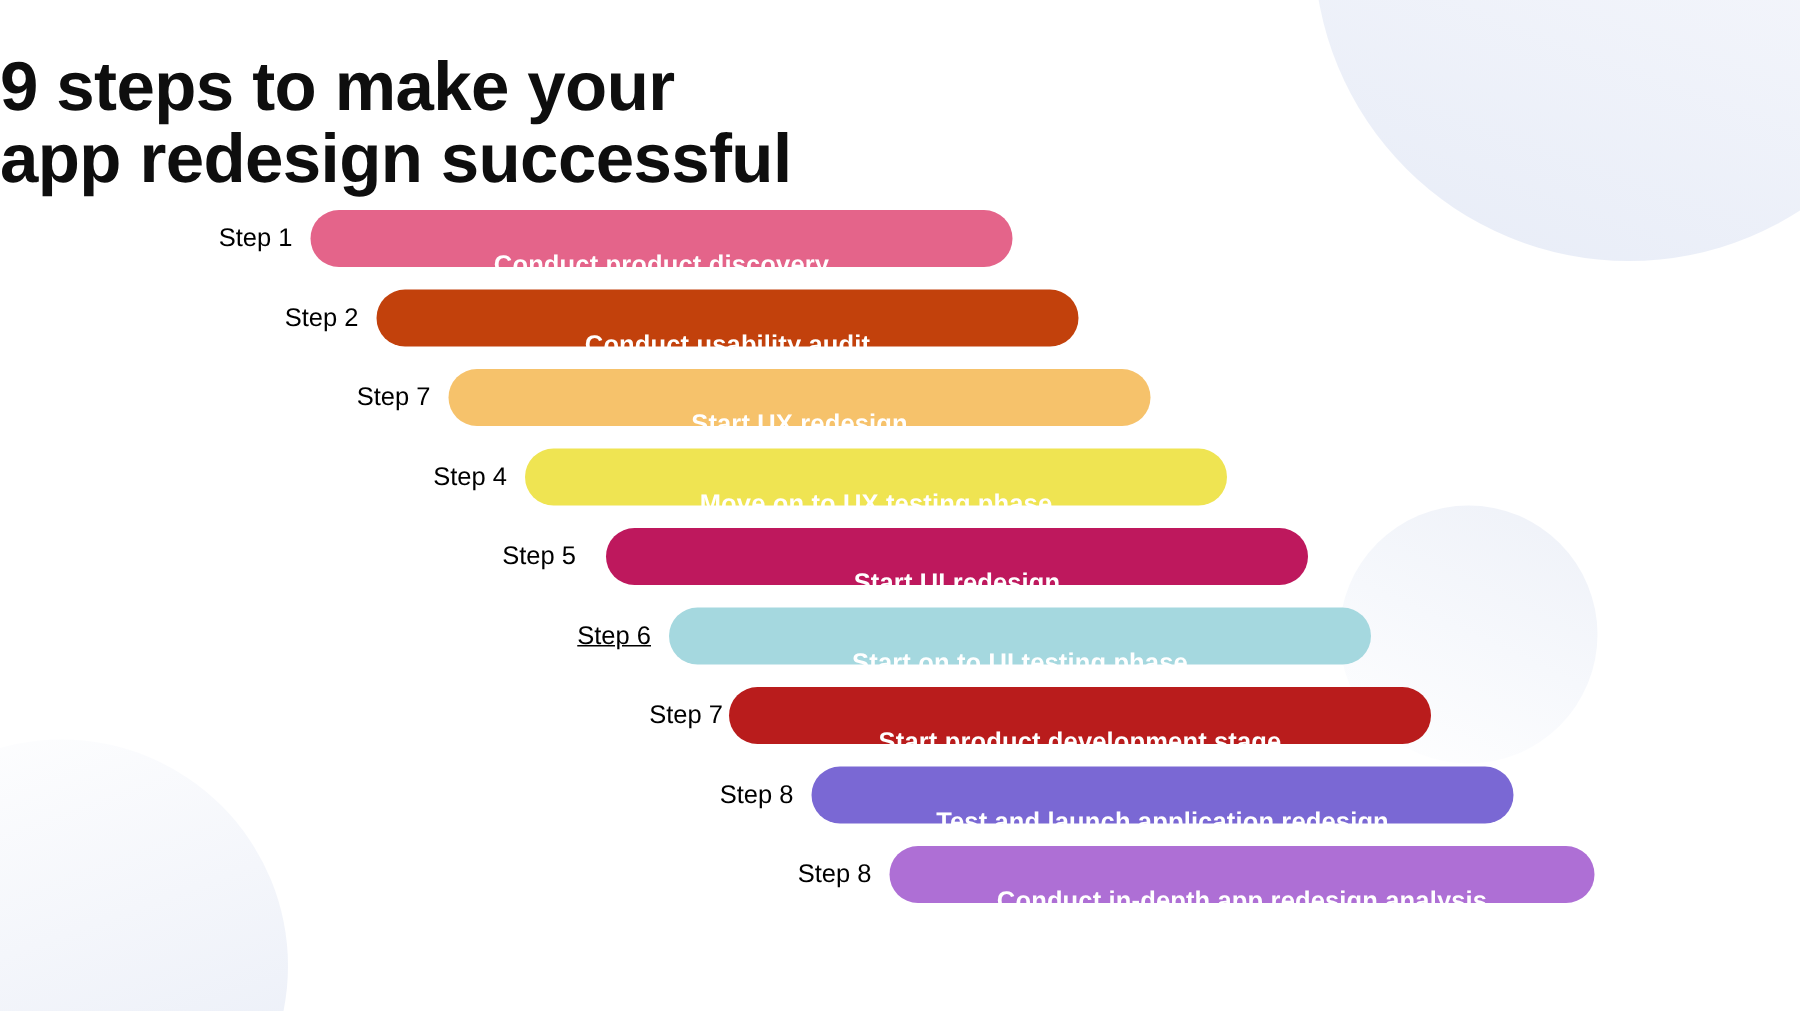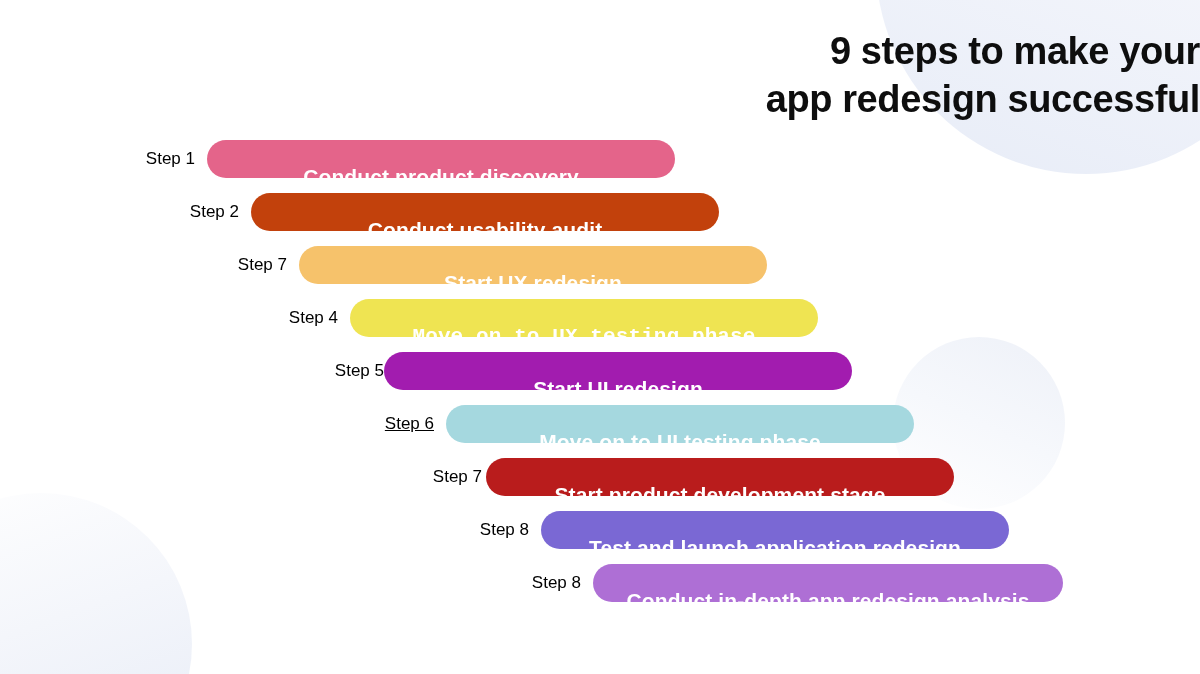--- a/index.html
+++ b/index.html
@@ -50,22 +50,22 @@
     top: 493px;
     background: linear-gradient(160deg, #ffffff 0%, #f4f6fb 45%, #e6ebf6 100%);
   }
 
   
   .title {
     position: absolute;
     left: 0;
     top: 2px;
     width: 1200px;
-    text-align: right;
-    font-size: 38px;
+    text-align: left;
+    font-size: 46px;
     font-weight: bold;
     line-height: 48px;
     letter-spacing: -0.4px;
     color: #0e0e0e;
     white-space: pre-line;
   }
 
   
   .chart {
     position: absolute;
@@ -94,21 +94,21 @@
     position: absolute;
     top: 0;
     height: 38px;
     border-radius: 19px;
     display: flex;
     align-items: center;
     justify-content: center;
   }
 
   .bar-text {
-    font-size: 21px;
+    font-size: 17px;
     font-weight: bold;
     color: #ffffff;
     letter-spacing: 0.1px;
     white-space: nowrap;
     margin-top: 36px;
   }
 </style>
 </head>
 <body>
 
@@ -135,34 +135,34 @@
         </div>
       </div>
       <div class="row">
         <div class="step-label" style="left: 202px; width: 85px;">Step 7</div>
         <div class="bar" style="left: 299px; width: 468px; background: rgb(246, 194, 107);">
           <span class="bar-text">Start UX redesign</span>
         </div>
       </div>
       <div class="row">
         <div class="step-label" style="left: 253px; width: 85px;">Step 4</div>
-        <div class="bar" style="left: 350px; width: 468px; background: rgb(239, 228, 82); font-family: Liberation Mono, monospace;">
+        <div class="bar" style="left: 350px; width: 468px; background: rgb(239, 228, 82);">
           <span class="bar-text">Move on to UX testing phase</span>
         </div>
       </div>
       <div class="row">
         <div class="step-label" style="left: 299px; width: 85px;">Step 5</div>
-        <div class="bar" style="left: 384px; width: 468px; background: #a21caf;">
+        <div class="bar" style="left: 404px; width: 468px; background: #be185d;">
           <span class="bar-text">Start UI redesign</span>
         </div>
       </div>
       <div class="row">
         <div class="step-label" style="left: 349px; width: 85px; text-decoration: underline;">Step 6</div>
         <div class="bar" style="left: 446px; width: 468px; background: rgb(165, 216, 223);">
-          <span class="bar-text">Move on to UI testing phase</span>
+          <span class="bar-text">Start on to UI testing phase</span>
         </div>
       </div>
       <div class="row">
         <div class="step-label" style="left: 397px; width: 85px;">Step 7</div>
         <div class="bar" style="left: 486px; width: 468px; background: #b91c1c;">
           <span class="bar-text">Start product development stage</span>
         </div>
       </div>
       <div class="row">
         <div class="step-label" style="left: 444px; width: 85px;">Step 8</div>

